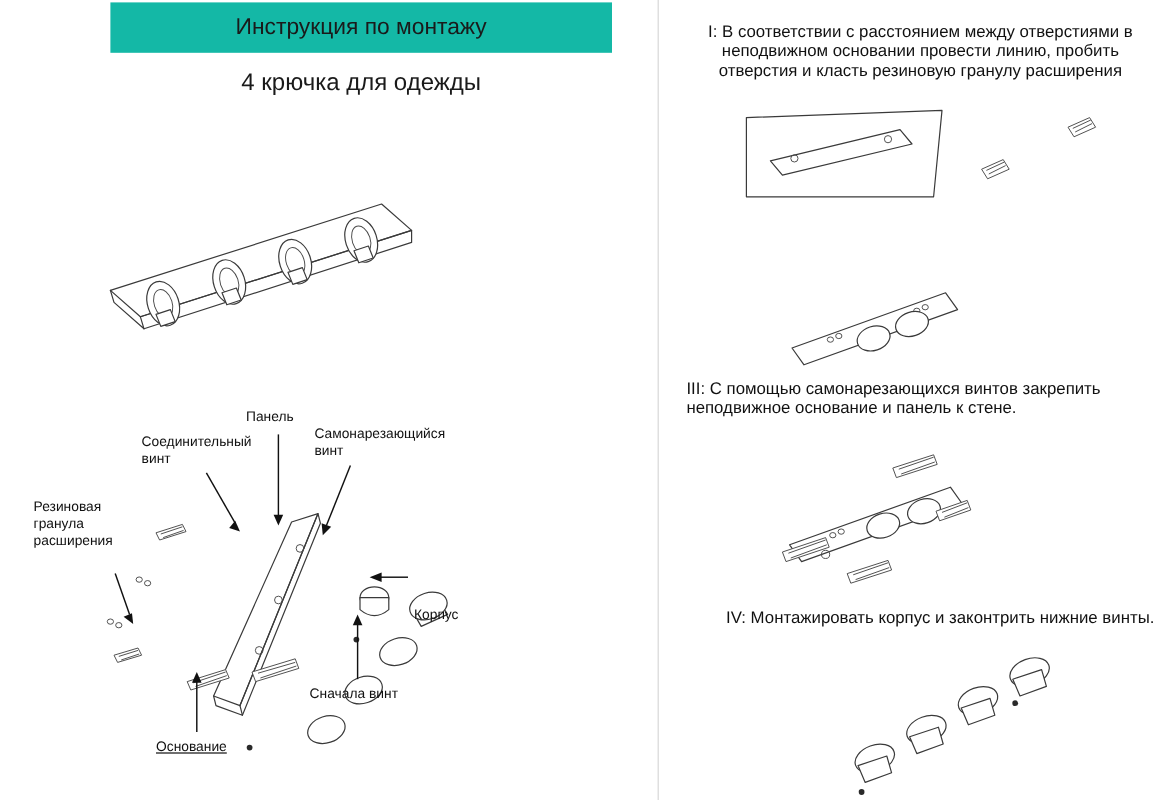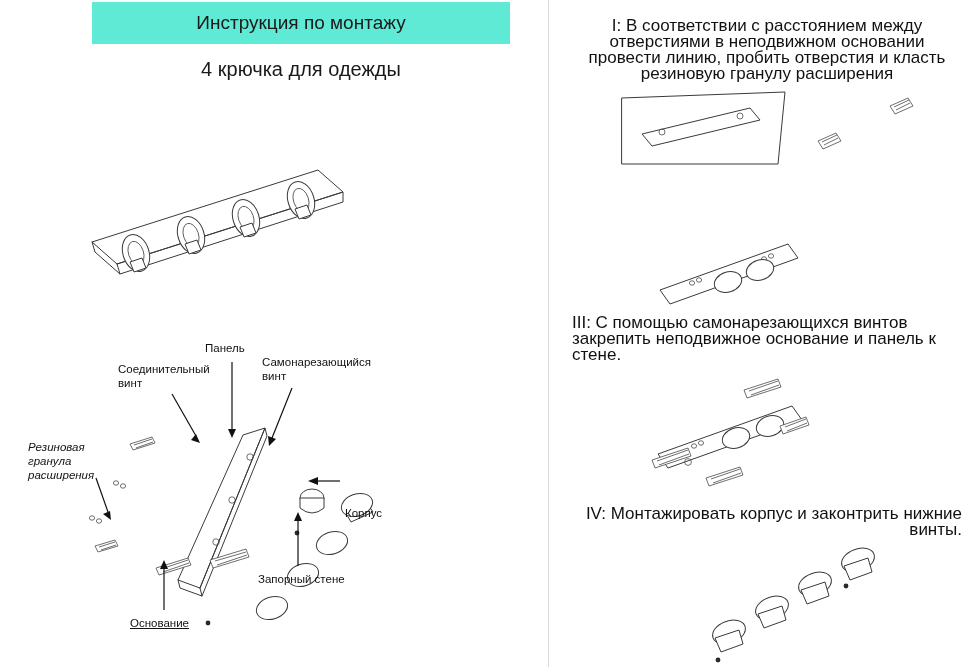--- a/index.html
+++ b/index.html
@@ -28,21 +28,21 @@
     background: #d8d8d8;
   }
 
   
   .title-bar {
     position: absolute;
     left: 92px;
     top: 2px;
     width: 418px;
     height: 42px;
-    background: #5eead4;
+    background: #14b8a6;
   }
   .title-bar .title-text {
     position: absolute;
     left: 0;
     top: 0;
     width: 418px;
     line-height: 42px;
     text-align: center;
     font-size: 19px;
     color: #1a1a1a;
@@ -76,21 +76,21 @@
   .lbl {
     position: absolute;
     font-size: 11.5px;
     color: #111111;
     line-height: 14px;
   }
 
   
   .step-text {
     position: absolute;
-    font-size: 17px;
+    font-size: 14px;
     line-height: 16px;
     color: #111111;
   }
   .step-fig {
     position: absolute;
   }
 
   svg { display: block; overflow: visible; }
   .stroke {
     fill: none;
@@ -211,23 +211,23 @@
       </g>
 
       <circle class="dot" cx="237" cy="133" r="2.4"></circle>
       <circle class="dot" cx="148" cy="223" r="2.4"></circle>
     </svg>
   </div>
 
   <div class="lbl" style="left:205px; top:341px; width:70px;">Панель</div>
   <div class="lbl" style="left:118px; top:362px; width:80px;">Соединительный винт</div>
   <div class="lbl" style="left:262px; top:355px; width:86px;">Самонарезающийся винт</div>
-  <div class="lbl" style="left:28px; top:440px; width:100px;font-style:italic;">Резиновая гранула расширения</div>
+  <div class="lbl" style="left:28px; top:416px; width:100px;">Резиновая гранула расширения</div>
   <div class="lbl" style="left:345px; top:458px; width:60px;margin-top:48px;">Корпус</div>
-  <div class="lbl" style="left:258px; top:572px; width:110px;">Запорный стене</div>
+  <div class="lbl" style="left:258px; top:572px; width:110px;">Сначала винт</div>
   <div class="lbl" style="left:130px; top:616px; width:90px;text-decoration:underline;">Основание</div>
 
   <svg class="page" style="pointer-events:none;" width="970" height="667" viewBox="0 0 970 667">
 
     <path class="arrow" d="M232,362 L232,430"></path>
     <path class="arrowhead" d="M232,438 l-4,-9 l8,0 Z"></path>
 
     <path class="arrow" d="M172,394 L196,436"></path>
     <path class="arrowhead" d="M200,443 l-9,-3 l5,-6 Z"></path>
 

